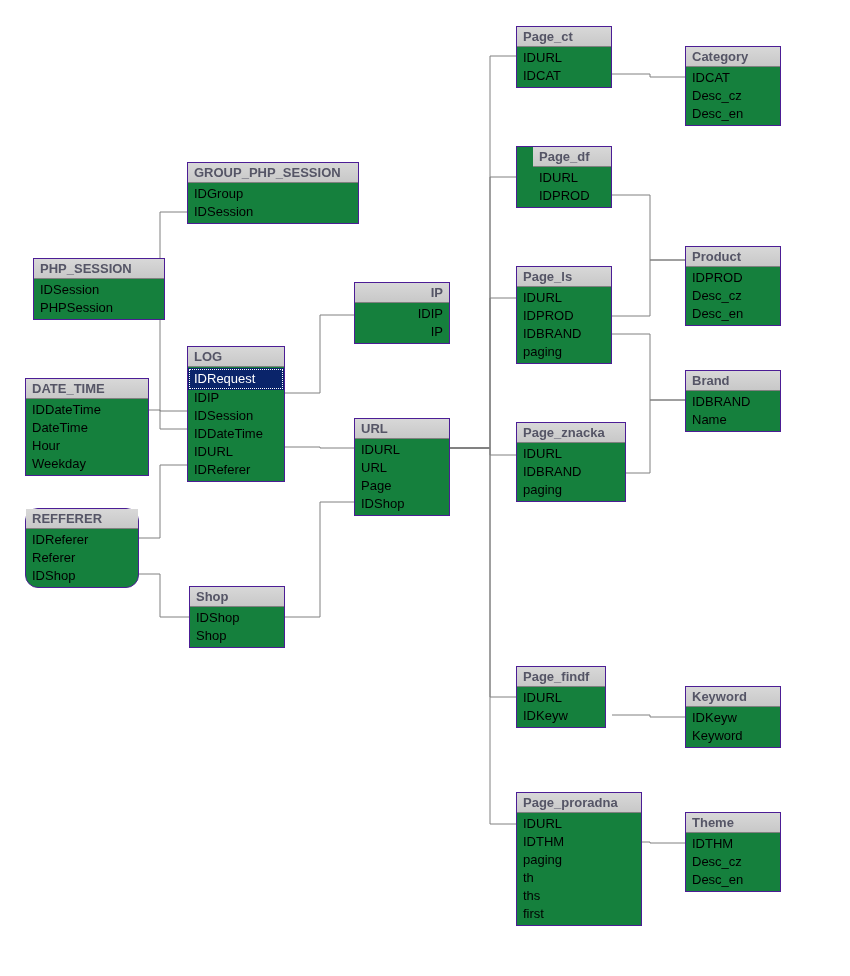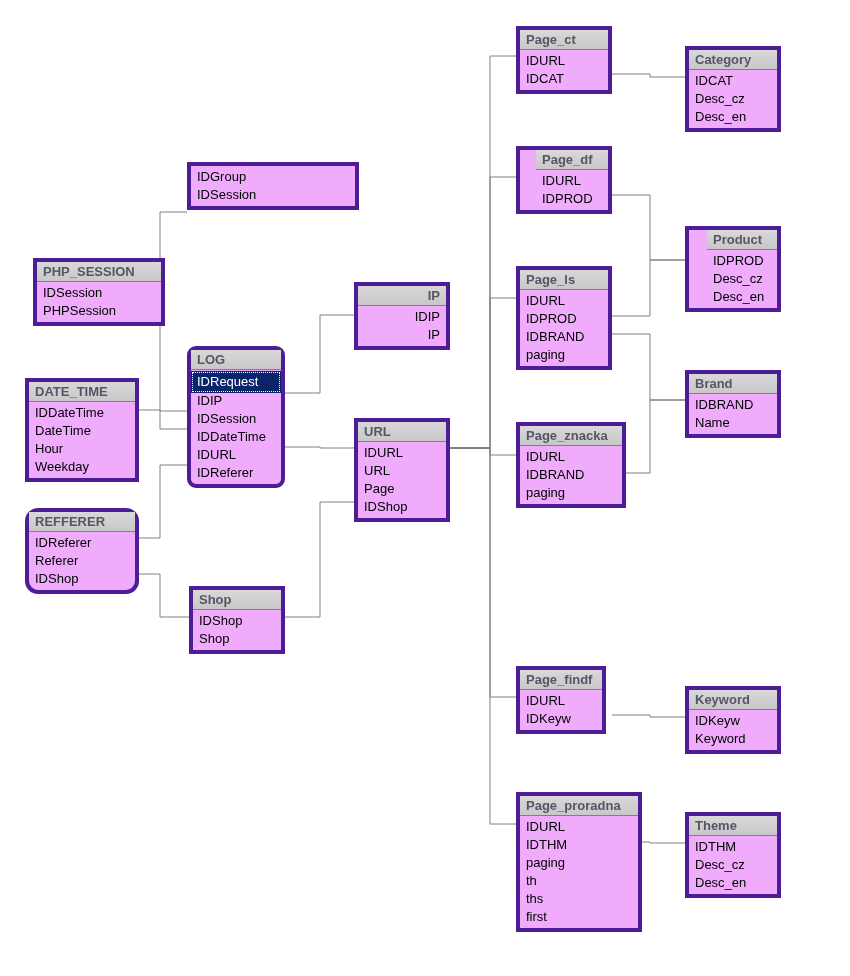--- a/index.html
+++ b/index.html
@@ -9,22 +9,22 @@
     width: 850px;
     height: 976px;
     background: #ffffff;
     font-family: Tahoma, Arial, sans-serif;
     font-size: 13px;
     color: #000;
     position: relative;
   }
   .entity {
     position: absolute;
-    border: 4px solid #4c1d95;
-    background: #f0abfc;
+    border: 1px solid #4c1d95;
+    background: #15803d;
     min-width: 90px;
   }
   .entity .title {
     background: linear-gradient(to bottom, #d8d8d8, #c8c8c8);
     color: #556;
     font-weight: bold;
     padding: 2px 6px;
     border-bottom: 1px solid #808080;
     white-space: nowrap;
   }
@@ -107,46 +107,47 @@
 
 <div class="entity" style="left:33px; top:258px; width:132px;">
   <div class="title">PHP_SESSION</div>
   <div class="cols">
     <div class="col">IDSession</div>
     <div class="col">PHPSession</div>
   </div>
 </div>
 
 <div class="entity" style="left:187px; top:162px; width:172px;">
+  <div class="title">GROUP_PHP_SESSION</div>
   <div class="cols">
     <div class="col">IDGroup</div>
     <div class="col">IDSession</div>
   </div>
 </div>
 
-<div class="entity" style="left:25px; top:378px; width:114px;">
+<div class="entity" style="left:25px; top:378px; width:124px;">
   <div class="title">DATE_TIME</div>
   <div class="cols">
     <div class="col">IDDateTime</div>
     <div class="col">DateTime</div>
     <div class="col">Hour</div>
     <div class="col">Weekday</div>
   </div>
 </div>
 
 <div class="entity" style="left:25px; top:508px; width:114px;border-radius:13px;">
   <div class="title">REFFERER</div>
   <div class="cols">
     <div class="col">IDReferer</div>
     <div class="col">Referer</div>
     <div class="col">IDShop</div>
   </div>
 </div>
 
-<div class="entity" style="left:187px; top:346px; width:98px;border-radius:9px;">
+<div class="entity" style="left:187px; top:346px; width:98px;">
   <div class="title">LOG</div>
   <div class="cols">
     <div class="col selected">IDRequest</div>
     <div class="col">IDIP</div>
     <div class="col">IDSession</div>
     <div class="col">IDDateTime</div>
     <div class="col">IDURL</div>
     <div class="col">IDReferer</div>
   </div>
 </div>
@@ -195,21 +196,21 @@
 </div>
 
 <div class="entity" style="left:516px; top:146px; width:96px;padding-left:16px;">
   <div class="title">Page_df</div>
   <div class="cols">
     <div class="col">IDURL</div>
     <div class="col">IDPROD</div>
   </div>
 </div>
 
-<div class="entity" style="left:685px; top:226px; width:96px;padding-left:18px;">
+<div class="entity" style="left:685px; top:246px; width:96px;">
   <div class="title">Product</div>
   <div class="cols">
     <div class="col">IDPROD</div>
     <div class="col">Desc_cz</div>
     <div class="col">Desc_en</div>
   </div>
 </div>
 
 <div class="entity" style="left:516px; top:266px; width:96px;">
   <div class="title">Page_ls</div>

